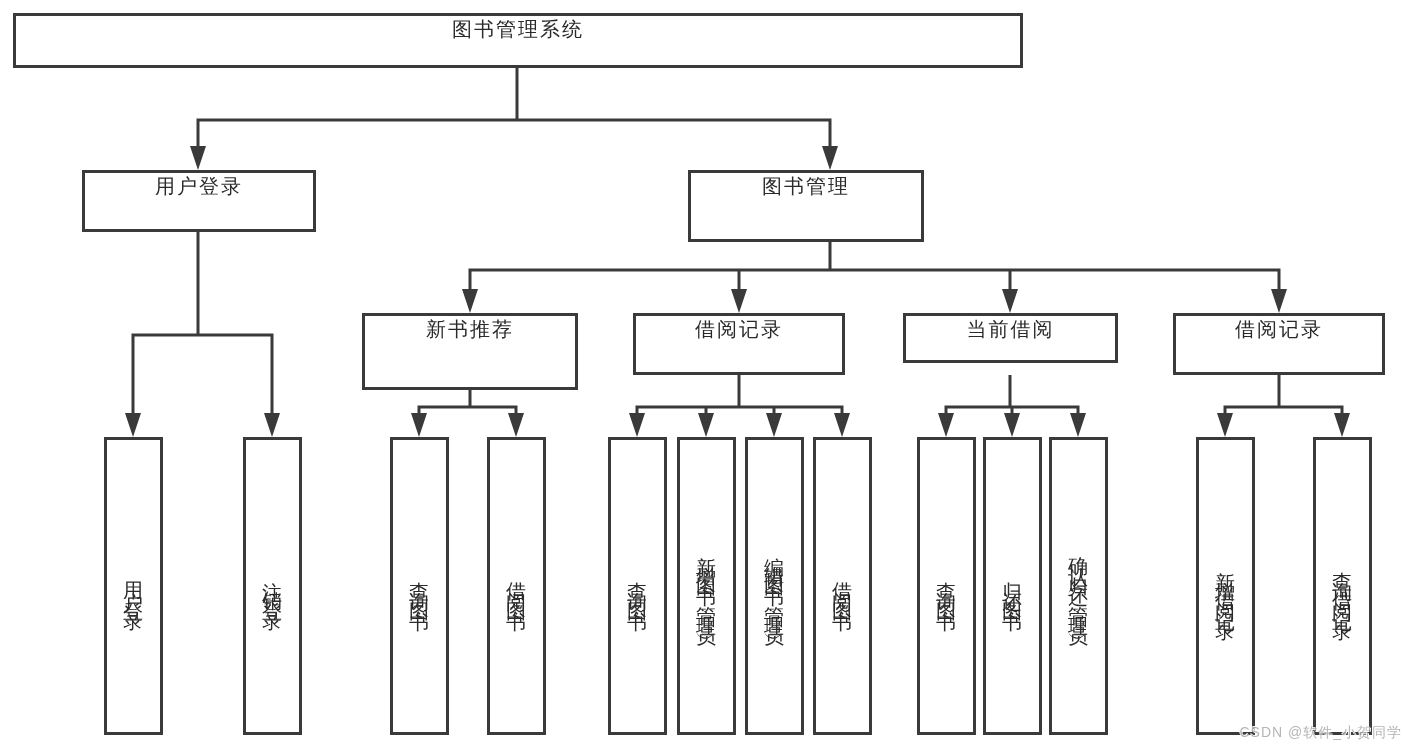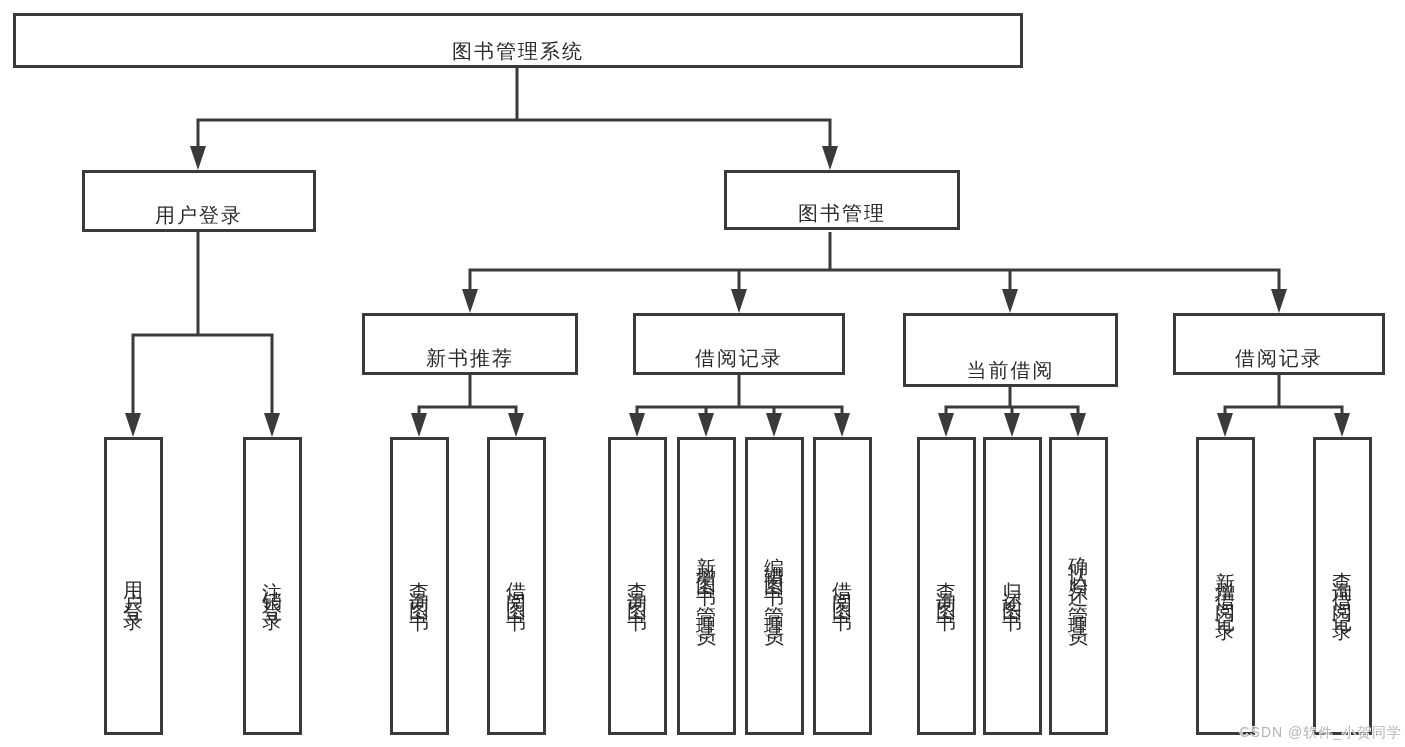--- a/index.html
+++ b/index.html
@@ -19,21 +19,21 @@
     overflow:hidden;
   }
   .connectors{
     position:absolute;left:0;top:0;width:1405px;height:747px;
     z-index:0;
   }
   .node{
     position:absolute;
     background:var(--box-bg);
     border:3px solid var(--line-color);
-    display:flex;align-items:flex-end;justify-content:center;
+    display:flex;align-items:flex-start;justify-content:center;
     color:var(--text-color);
     font-size:20px;
     letter-spacing:2px;
     z-index:1;
   }
   .leaf{
     position:absolute;
     top:437px;
     width:59px;height:298px;
     background:var(--box-bg);
@@ -86,31 +86,31 @@
              M1217,413 L1233,413 L1225,437 Z  M1334,413 L1350,413 L1342,437 Z"></path>
   </svg>
 
   <div class="node" style="left:13px;top:13px;width:1010px;height:55px;">
     <span>图书管理系统</span>
   </div>
 
   <div class="node" style="left:82px;top:170px;width:234px;height:62px;">
     <span>用户登录</span>
   </div>
-  <div class="node" style="left:724px;top:170px;width:236px;height:60px;">
+  <div class="node" style="left:688px;top:170px;width:236px;height:72px;">
     <span>图书管理</span>
   </div>
 
-  <div class="node" style="left:362px;top:313px;width:216px;height:62px;">
+  <div class="node" style="left:362px;top:313px;width:216px;height:77px;">
     <span>新书推荐</span>
   </div>
   <div class="node" style="left:633px;top:313px;width:212px;height:62px;">
     <span>借阅记录</span>
   </div>
-  <div class="node" style="left:903px;top:313px;width:215px;height:74px;">
+  <div class="node" style="left:903px;top:313px;width:215px;height:50px;">
     <span>当前借阅</span>
   </div>
   <div class="node" style="left:1173px;top:313px;width:212px;height:62px;">
     <span>借阅记录</span>
   </div>
 
   <div class="leaf" style="left:104px;">
     <span class="vtext">用户登录</span>
   </div>
   <div class="leaf" style="left:243px;">

